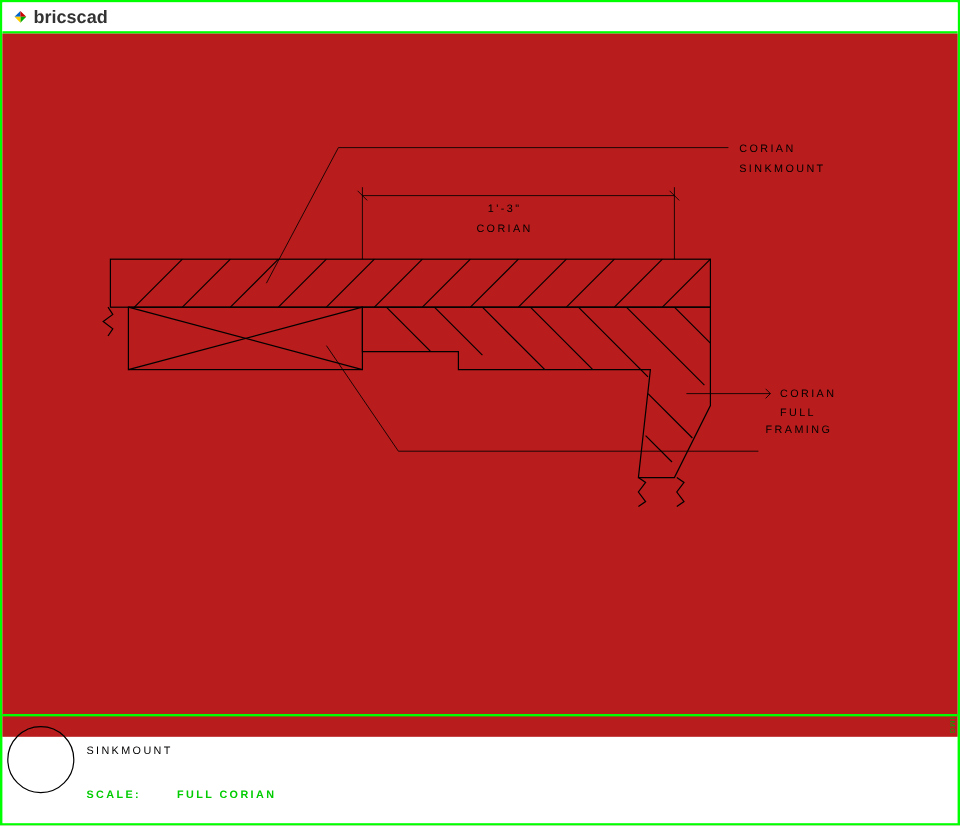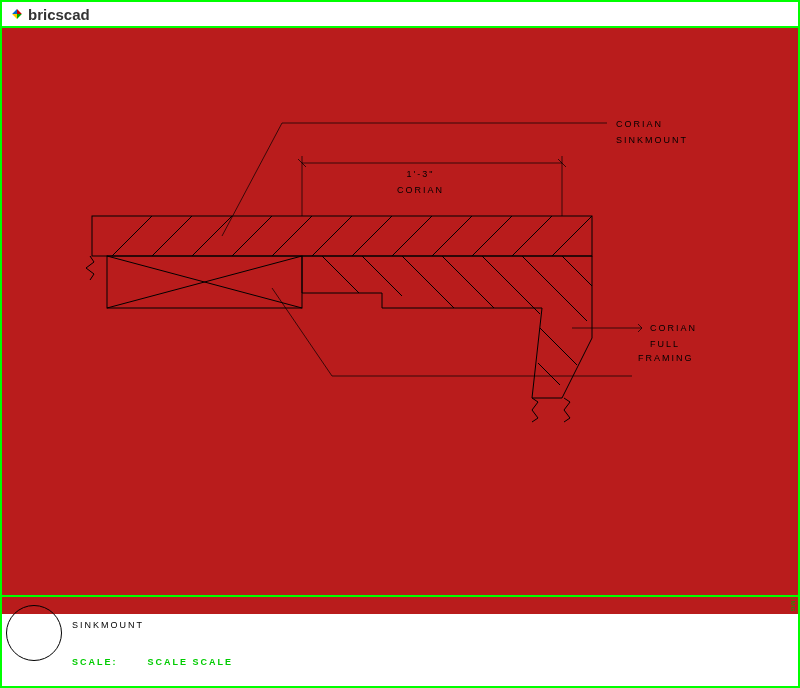--- a/index.html
+++ b/index.html
@@ -122,19 +122,19 @@
     </div>
     <div class="label" style="left:636px; top:322px;">FRAMING</div>
   </div>
 
   <div class="bottombar">
     <div class="circle"></div>
     <div class="bottom-texts">
       <div class="draw-title">SINKMOUNT</div>
       <div class="scale-row">
         <span class="scale-label">SCALE:</span>
-        <span class="scale-value">SCALE SCALE</span>
+        <span class="scale-value">FULL CORIAN</span>
       </div>
     </div>
   </div>
 
   <div class="side-text">IMG</div>
 </div>
 
 </body></html>

